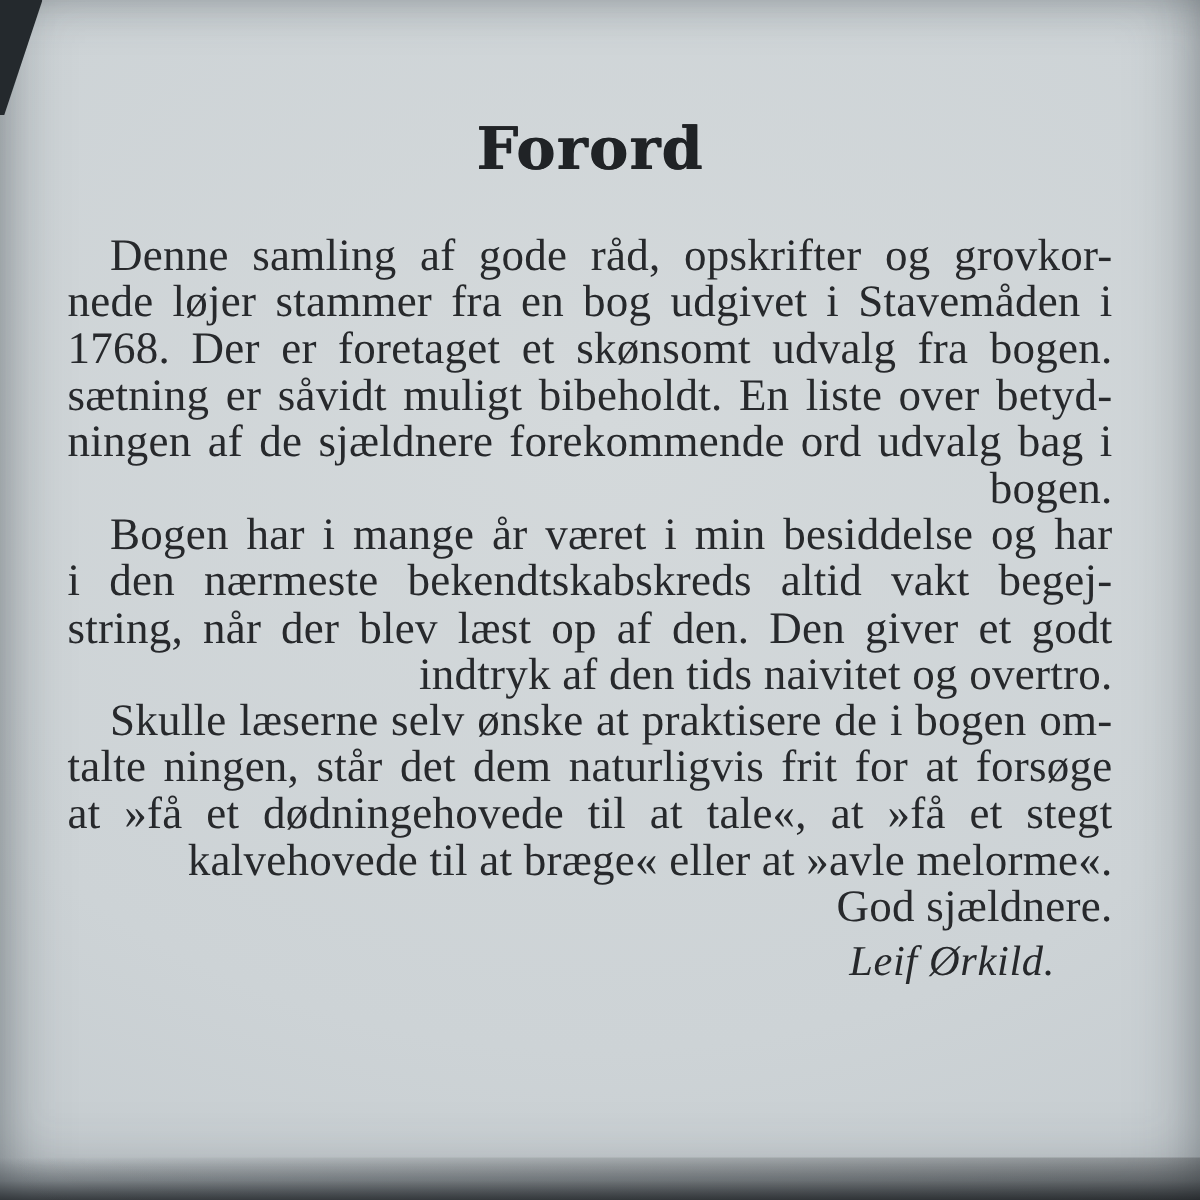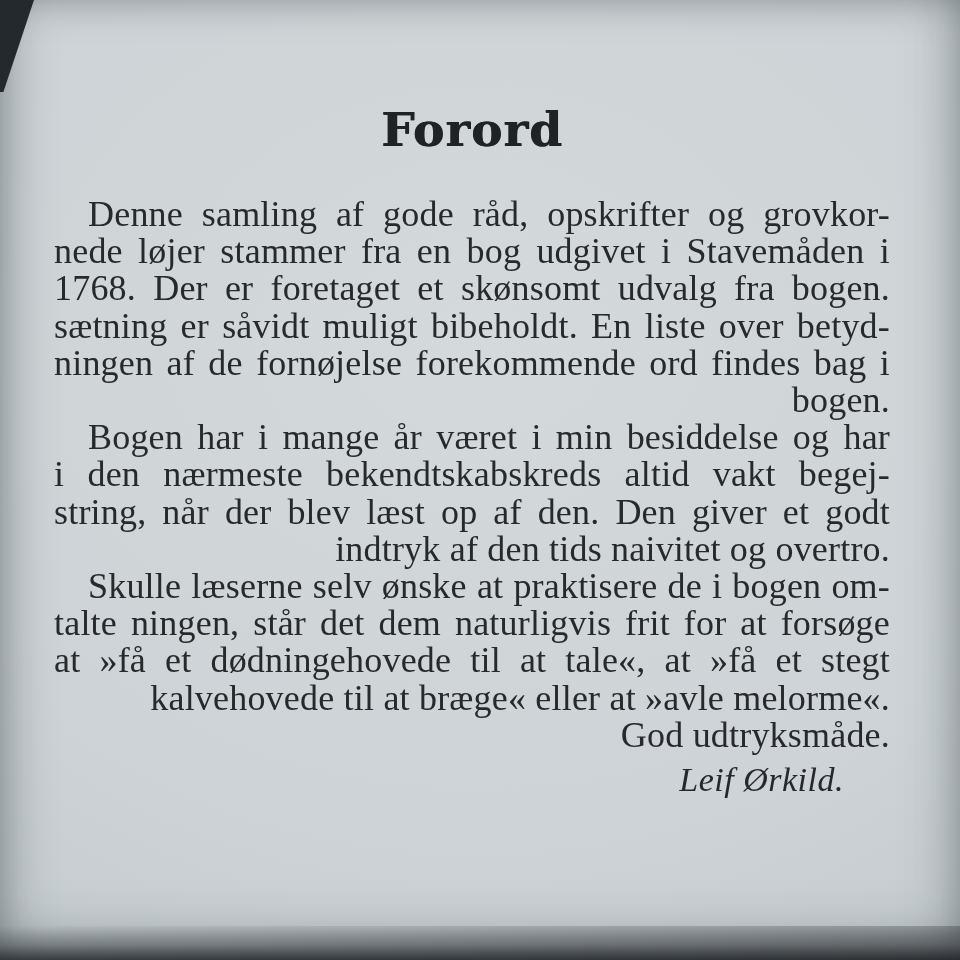--- a/index.html
+++ b/index.html
@@ -33,21 +33,21 @@
     left: 0; right: 0; bottom: 0;
     height: 34px;
     background:
       linear-gradient(to right, rgba(0,0,0,0) 0%, rgba(0,0,0,0.22) 100%),
       linear-gradient(to bottom, rgba(60,66,71,0) 0%, rgba(60,66,71,0.38) 55%, rgba(33,37,41,0.78) 100%);
     pointer-events: none;
   }
   .page {
     position: absolute;
     inset: 0;
-    padding: 10px 70px 0 54px;
+    padding: 0 70px 0 54px;
     color: #27292c;
   }
   .title {
     margin: 92px 0 0 0;
     text-align: center;
     font-family: "DejaVu Serif", serif;
     font-weight: bold;
     font-size: 47px;
     line-height: 56px;
     letter-spacing: 1px;
@@ -88,29 +88,29 @@
 <div class="photo">
   <div class="corner-tl"></div>
 
   <div class="page">
     <h1 class="title">Forord</h1>
     <div class="body" id="paragraphs">
         <div class="line j ind">Denne samling af gode råd, opskrifter og grovkor-</div>
         <div class="line j">nede løjer stammer fra en bog udgivet i Stavemåden i</div>
         <div class="line j">1768. Der er foretaget et skønsomt udvalg fra bogen.</div>
         <div class="line j">sætning er såvidt muligt bibeholdt. En liste over betyd-</div>
-        <div class="line j">ningen af de fornøjelse forekommende ord findes bag i</div>
+        <div class="line j">ningen af de sjældnere forekommende ord udvalg bag i</div>
         <div class="line">bogen.</div>
         <div class="line j ind">Bogen har i mange år været i min besiddelse og har</div>
         <div class="line j">i den nærmeste bekendtskabskreds altid vakt begej-</div>
         <div class="line j">string, når der blev læst op af den. Den giver et godt</div>
         <div class="line">indtryk af den tids naivitet og overtro.</div>
         <div class="line j ind">Skulle læserne selv ønske at praktisere de i bogen om-</div>
         <div class="line j">talte ningen, står det dem naturligvis frit for at forsøge</div>
         <div class="line j">at »få et dødningehovede til at tale«, at »få et stegt</div>
         <div class="line">kalvehovede til at bræge« eller at »avle melorme«.</div>
-        <div class="line ind">God udtryksmåde.</div>
+        <div class="line ind">God sjældnere.</div>
       </div>
     <div class="signature">Leif Ørkild.</div>
   </div>
 
   <div class="bottom-shadow"></div>
 </div>
 
 </body></html>

